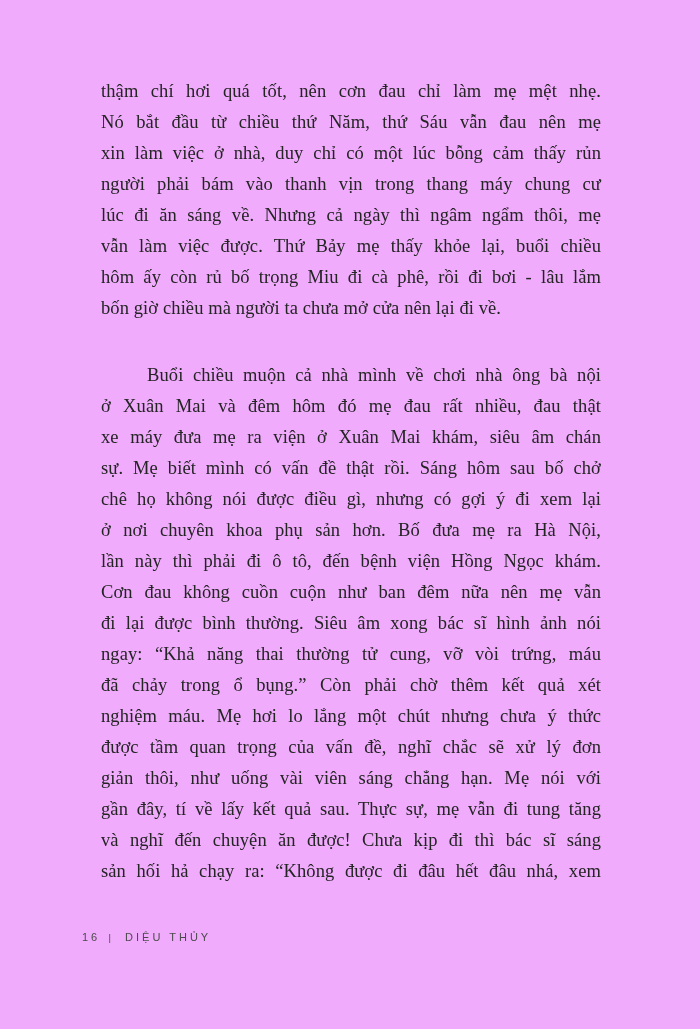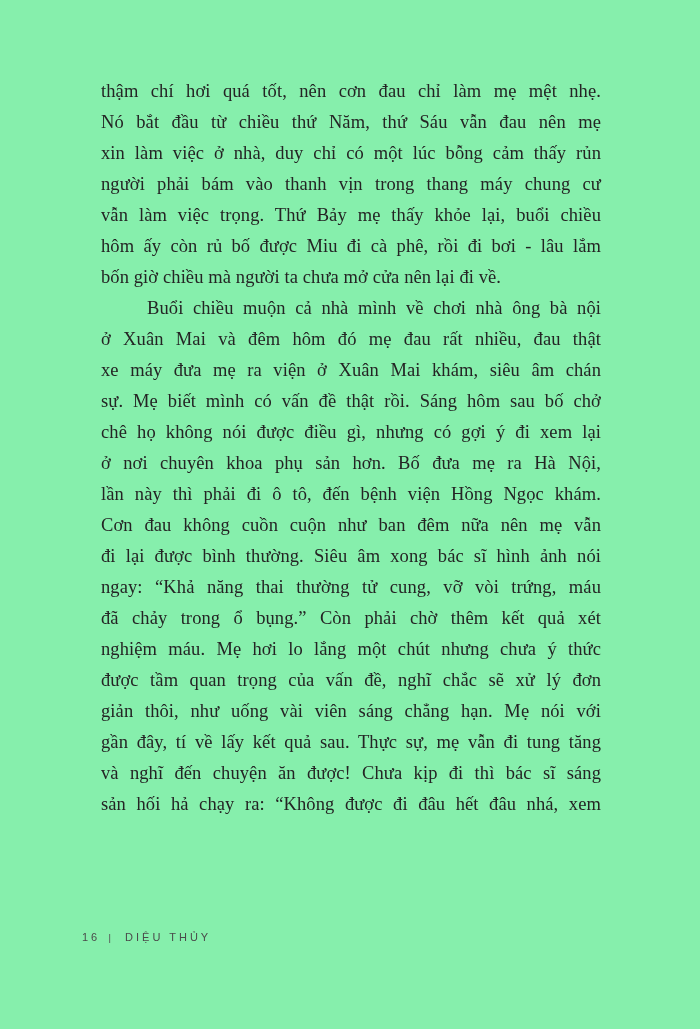--- a/index.html
+++ b/index.html
@@ -4,21 +4,21 @@
 <style>
   html, body {
     margin: 0;
     padding: 0;
     background: #ffffff;
   }
   .page {
     position: relative;
     width: 700px;
     height: 1029px;
-    background: #86efac;
+    background: #f0abfc;
     overflow: hidden;
     font-family: "Liberation Serif", "DejaVu Serif", serif;
   }
   .body-text {
     position: absolute;
     top: 76px;
     left: 101px;
     width: 500px;
     color: #242424;
     font-size: 18.5px;
@@ -32,20 +32,21 @@
     text-align: justify;
     text-align-last: justify;
     white-space: normal;
     hyphens: none;
   }
   .line.last {
     text-align-last: left;
   }
   .line.indent {
     padding-left: 46px;
+    margin-top: 36px;
   }
   .footer {
     position: absolute;
     top: 931px;
     left: 82px;
     color: #4a4a4a;
     font-family: "Liberation Sans", "DejaVu Sans", sans-serif;
     font-size: 11px;
     letter-spacing: 3px;
     display: flex;
@@ -61,22 +62,23 @@
 <body>
 
 <div class="page">
 
   <div class="body-text">
       <div class="paragraph">
         <div class="line">thậm chí hơi quá tốt, nên cơn đau chỉ làm mẹ mệt nhẹ.</div>
         <div class="line">Nó bắt đầu từ chiều thứ Năm, thứ Sáu vẫn đau nên mẹ</div>
         <div class="line">xin làm việc ở nhà, duy chỉ có một lúc bỗng cảm thấy rủn</div>
         <div class="line">người phải bám vào thanh vịn trong thang máy chung cư</div>
-        <div class="line">vẫn làm việc trọng. Thứ Bảy mẹ thấy khỏe lại, buổi chiều</div>
-        <div class="line">hôm ấy còn rủ bố được Miu đi cà phê, rồi đi bơi - lâu lắm</div>
+        <div class="line">lúc đi ăn sáng về. Nhưng cả ngày thì ngâm ngẩm thôi, mẹ</div>
+        <div class="line">vẫn làm việc được. Thứ Bảy mẹ thấy khỏe lại, buổi chiều</div>
+        <div class="line">hôm ấy còn rủ bố trọng Miu đi cà phê, rồi đi bơi - lâu lắm</div>
         <div class="line last">bốn giờ chiều mà người ta chưa mở cửa nên lại đi về.</div>
       </div>
       <div class="paragraph">
         <div class="line indent">Buổi chiều muộn cả nhà mình về chơi nhà ông bà nội</div>
         <div class="line">ở Xuân Mai và đêm hôm đó mẹ đau rất nhiều, đau thật</div>
         <div class="line">xe máy đưa mẹ ra viện ở Xuân Mai khám, siêu âm chán</div>
         <div class="line">sự. Mẹ biết mình có vấn đề thật rồi. Sáng hôm sau bố chở</div>
         <div class="line">chê họ không nói được điều gì, nhưng có gợi ý đi xem lại</div>
         <div class="line">ở nơi chuyên khoa phụ sản hơn. Bố đưa mẹ ra Hà Nội,</div>
         <div class="line">lần này thì phải đi ô tô, đến bệnh viện Hồng Ngọc khám.</div>

